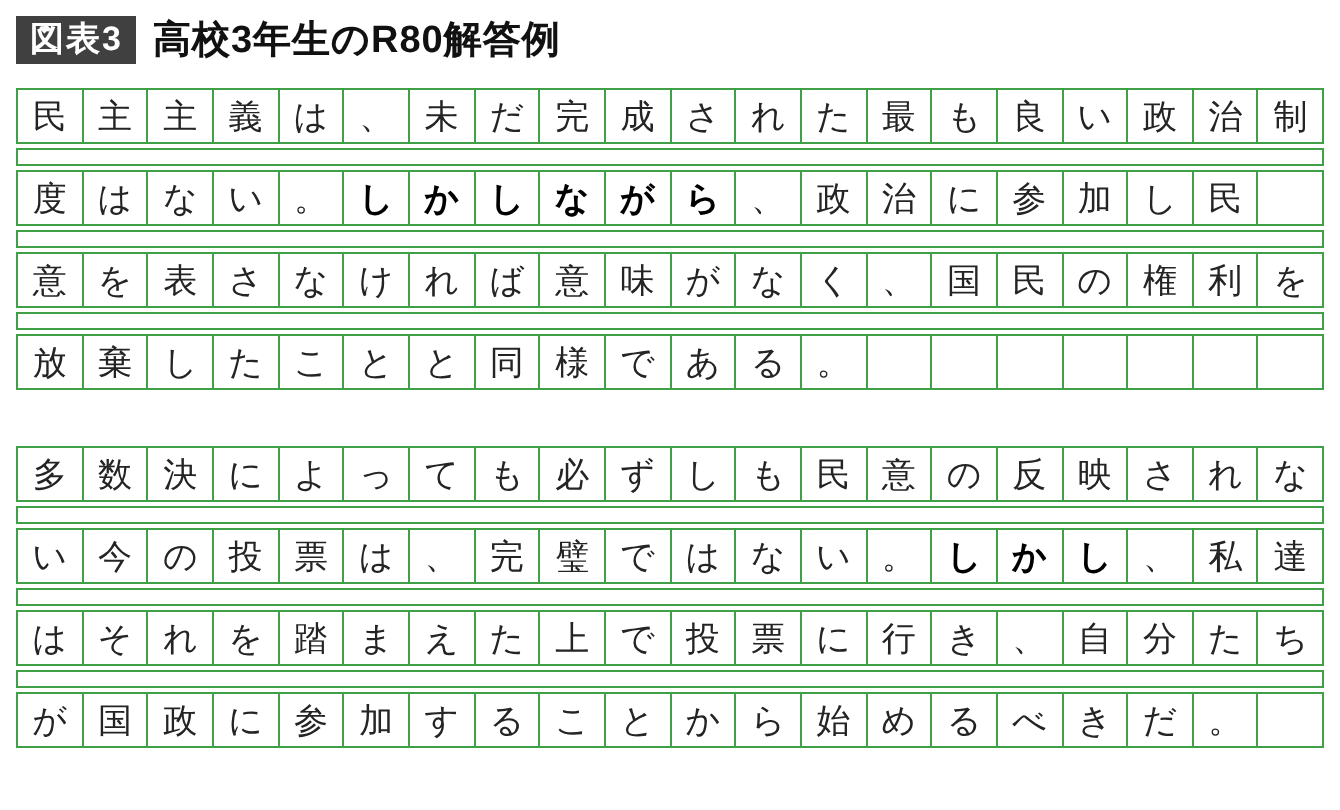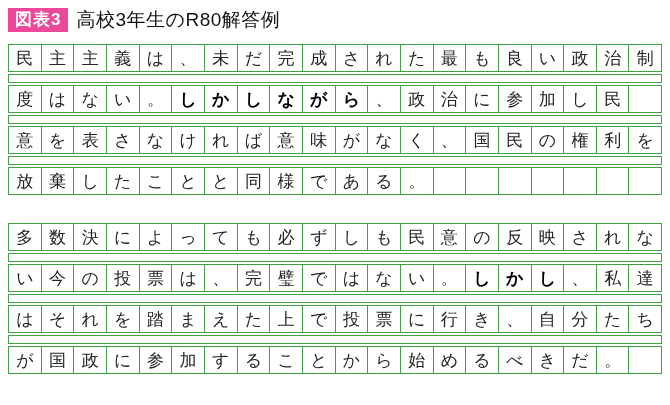--- a/index.html
+++ b/index.html
@@ -4,25 +4,25 @@
 <style>
   html,body{margin:0;padding:0;background:#ffffff;}
   body{
     width:670px;height:405px;
     font-family:"Liberation Sans","DejaVu Sans",sans-serif;
     overflow:hidden;position:relative;
   }
   .page{padding:7px 8px 0 8px;}
   .header{display:flex;align-items:center;margin-bottom:11px;}
   .header-tag{
-    background:#ec4899;color:#fff;font-weight:bold;font-size:17px;
+    background:#404040;color:#fff;font-weight:bold;font-size:17px;
     padding:3px 7px;letter-spacing:1px;line-height:1.1;
   }
   .page-title{
-    font-weight:normal;font-size:19px;color:#111;margin-left:8px;
+    font-weight:bold;font-size:19px;color:#111;margin-left:8px;
     letter-spacing:0.5px;
   }
   .block{margin-bottom:28px;}
   .row{display:flex;}
   .cell{
     flex:1 1 0;height:28px;box-sizing:border-box;
     border:1px solid var(--grid);margin-left:-1px;
     display:flex;align-items:center;justify-content:center;
     font-family:"DejaVu Serif","Liberation Serif",serif;
     font-size:17px;color:#242424;background:#fff;

